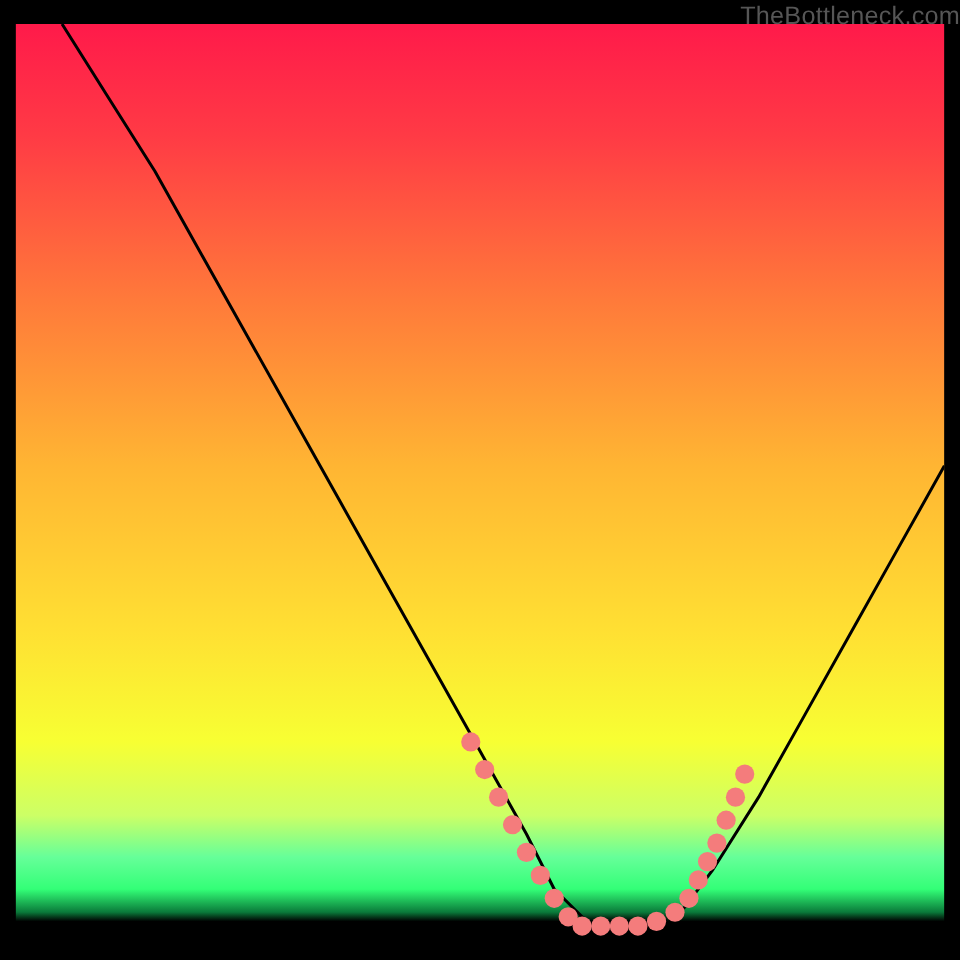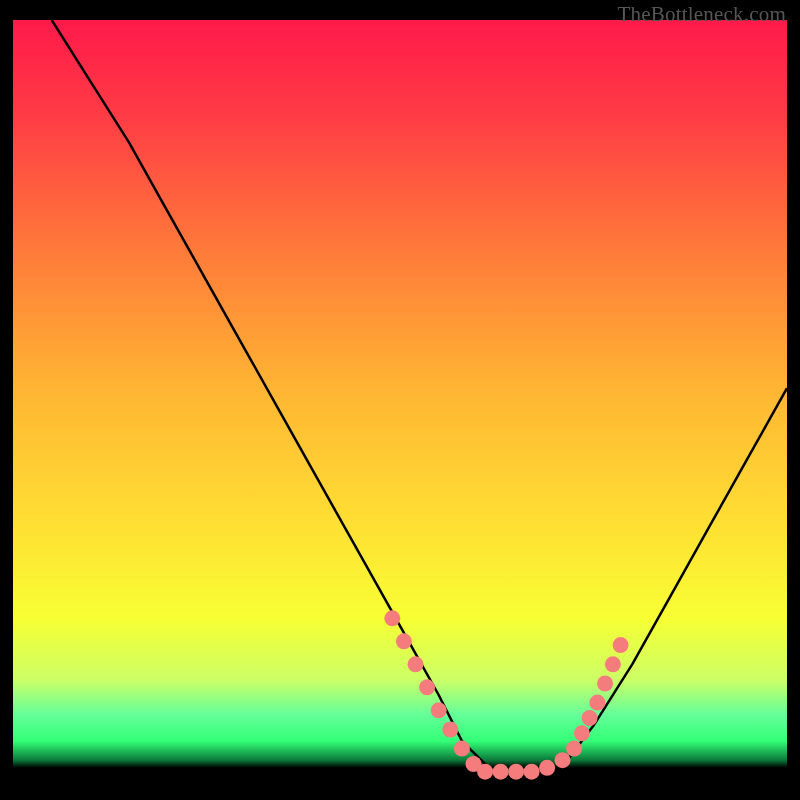--- a/index.html
+++ b/index.html
@@ -21,22 +21,22 @@
   .plot {
     position: absolute;
     left: 0;
     top: 0;
     width: 774px;
     height: 767px;
   }
   .watermark {
     position: absolute;
     top: 2px;
-    right: 14px;
-    font-family: Liberation Serif, serif;
+    right: 0;
+    font-family: Liberation Sans, sans-serif;
     font-size: 21px;
     color: #565656;
     letter-spacing: 0.2px;
   }
 </style>
 </head>
 <body>
 
 <div class="frame">
   <svg class="plot" viewBox="0 0 774 767" preserveAspectRatio="none">

